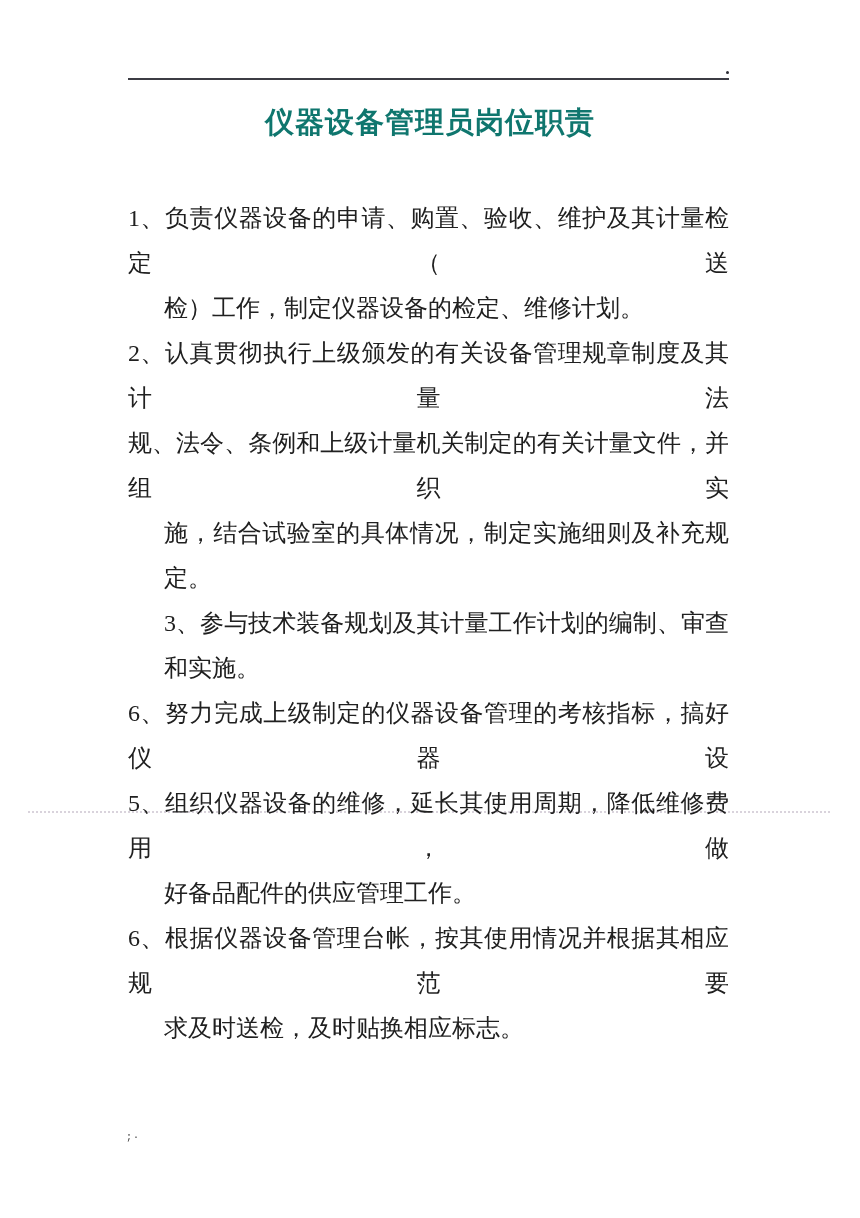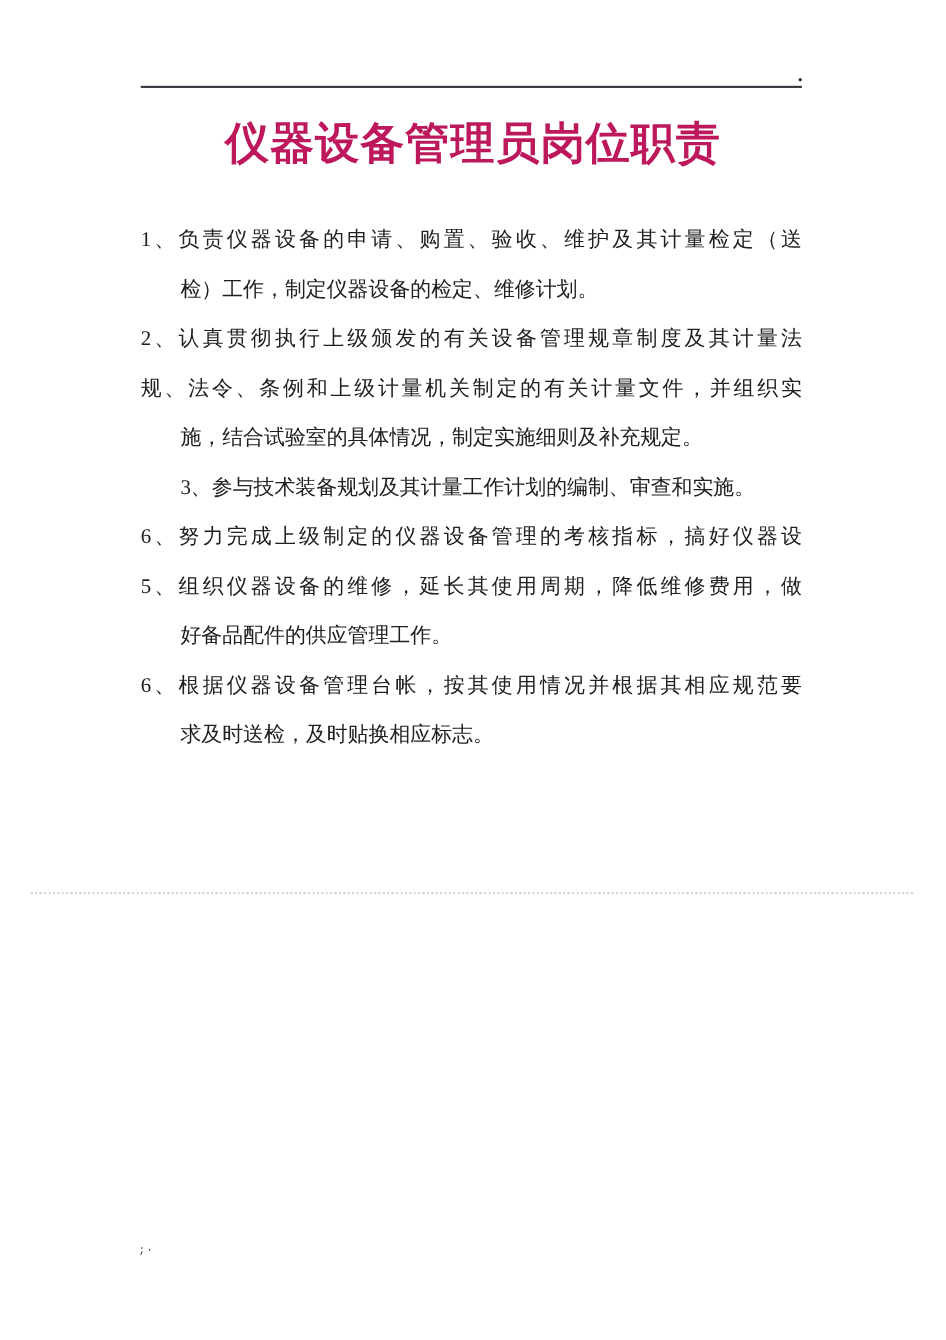--- a/index.html
+++ b/index.html
@@ -32,40 +32,40 @@
     border-radius: 50%;
     background: #2c2c34;
   }
   .doc-title {
     position: absolute;
     top: 103px;
     left: 0;
     width: 860px;
     margin: 0;
     text-align: center;
-    font-size: 40px;
+    font-size: 29px;
     font-weight: 600;
     letter-spacing: 1px;
-    color: #be185d;
+    color: #0f766e;
     white-space: nowrap;
   }
   .dotted-rule {
     position: absolute;
     left: 28px;
     top: 811px;
     width: 802px;
     height: 0;
     border-top: 2px dotted #d9d3dc;
   }
   .content {
     position: absolute;
     left: 128px;
     top: 196px;
     width: 601px;
-    font-size: 19px;
+    font-size: 24px;
     line-height: 45px;
     color: #202020;
   }
   .paragraph { margin: 0; }
   .line {
     text-align: justify;
     text-justify: inter-character;
     white-space: normal;
   }
   .line.fill {

